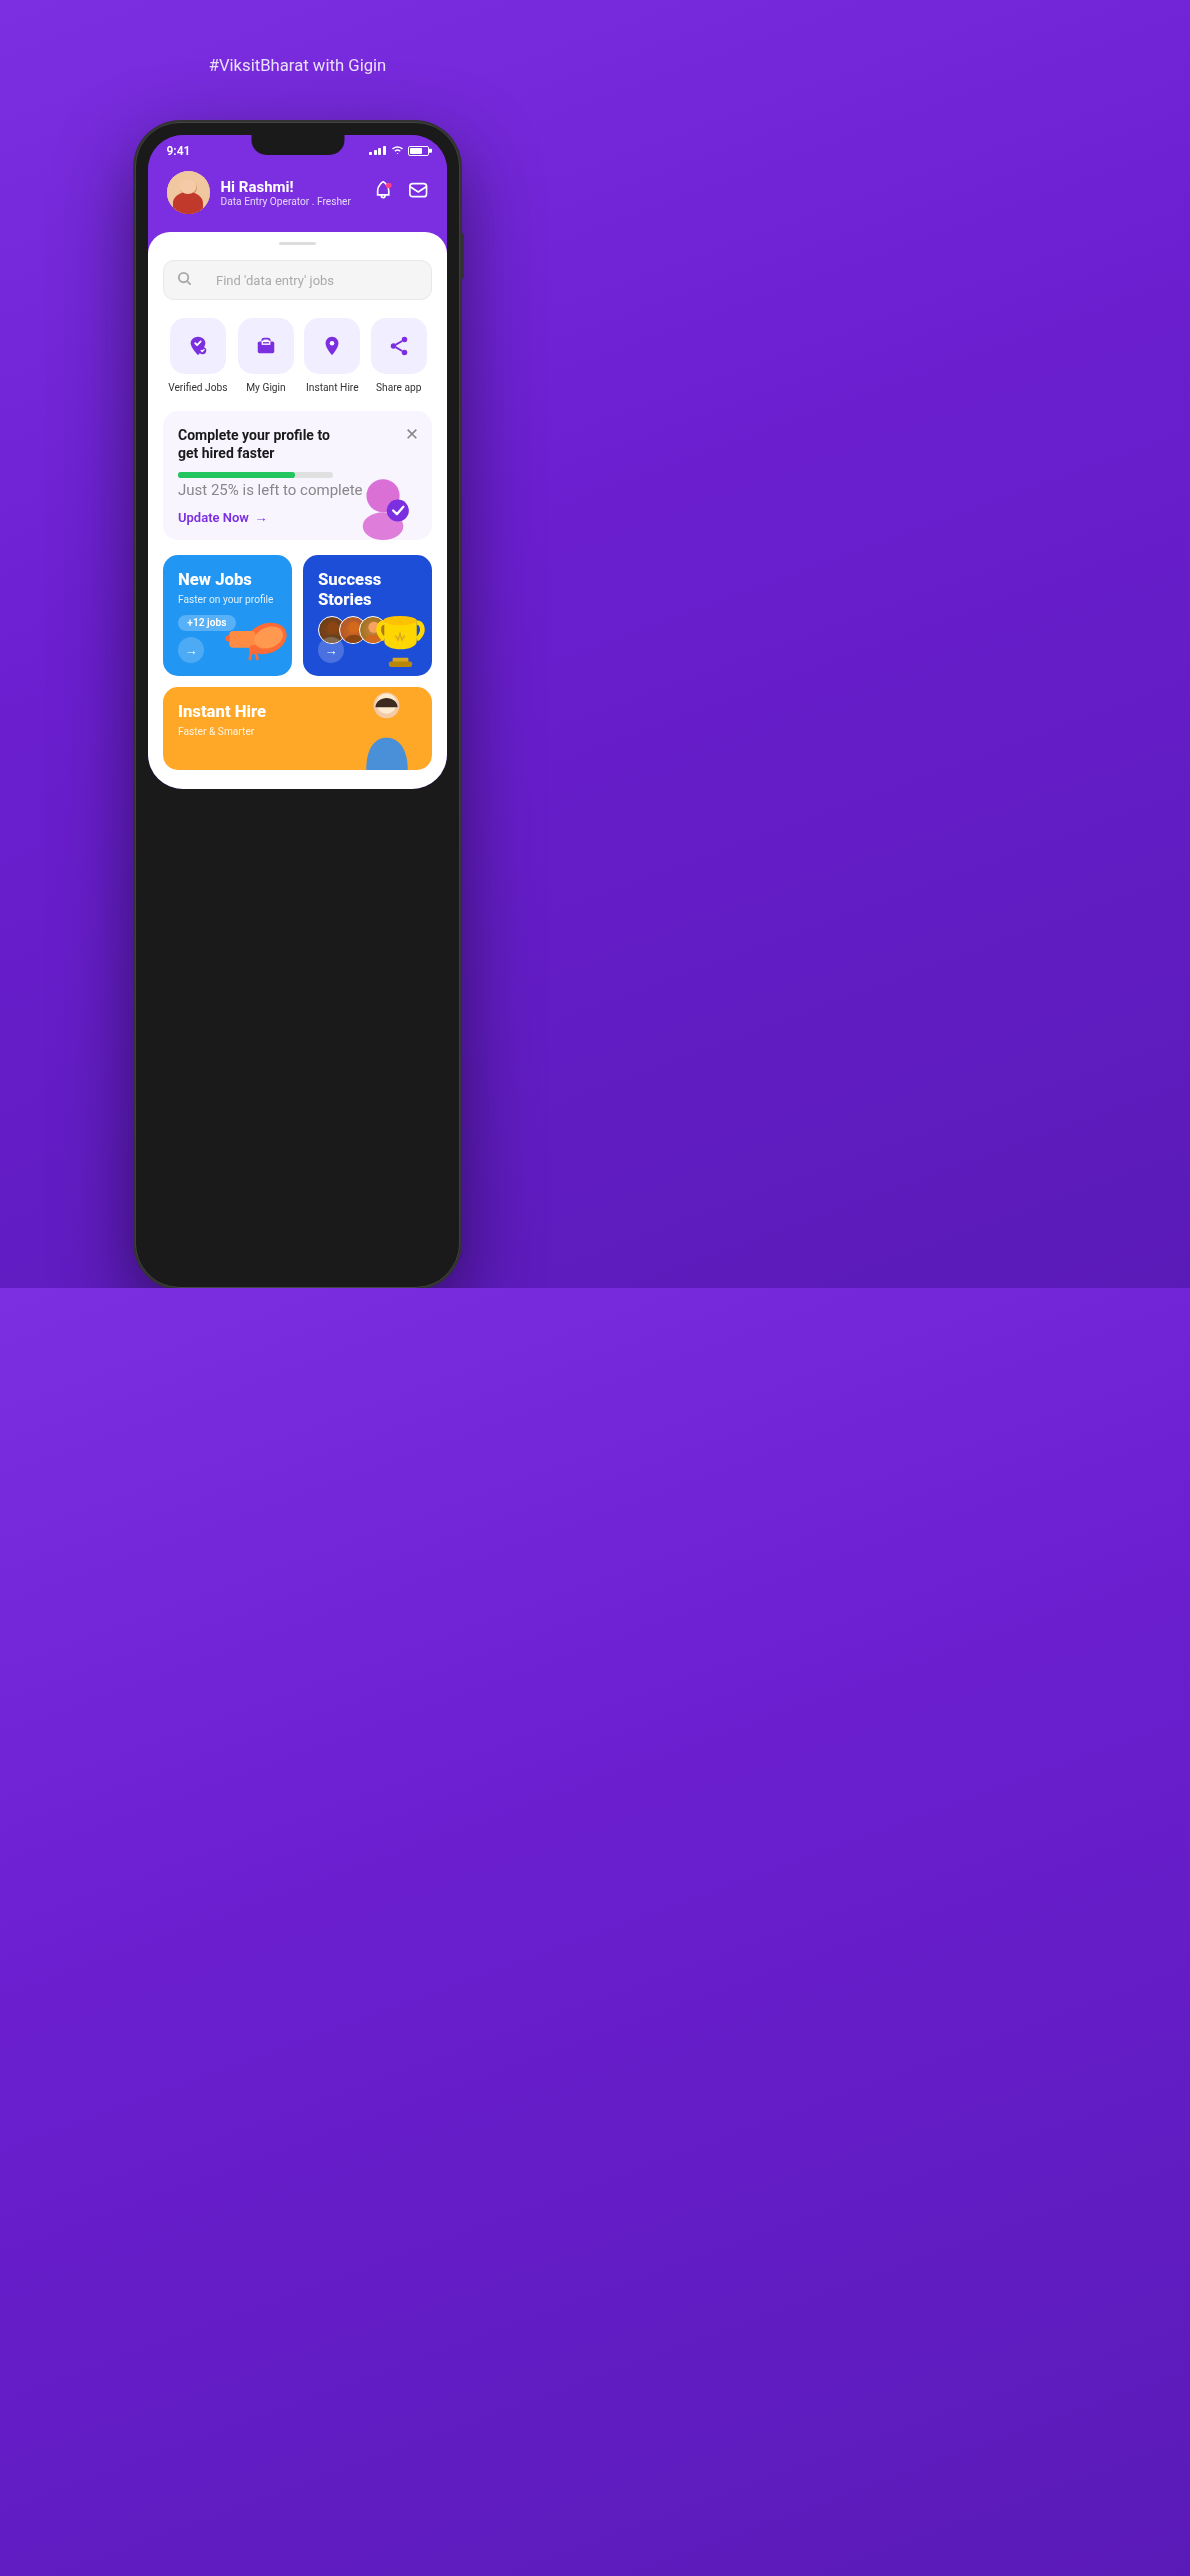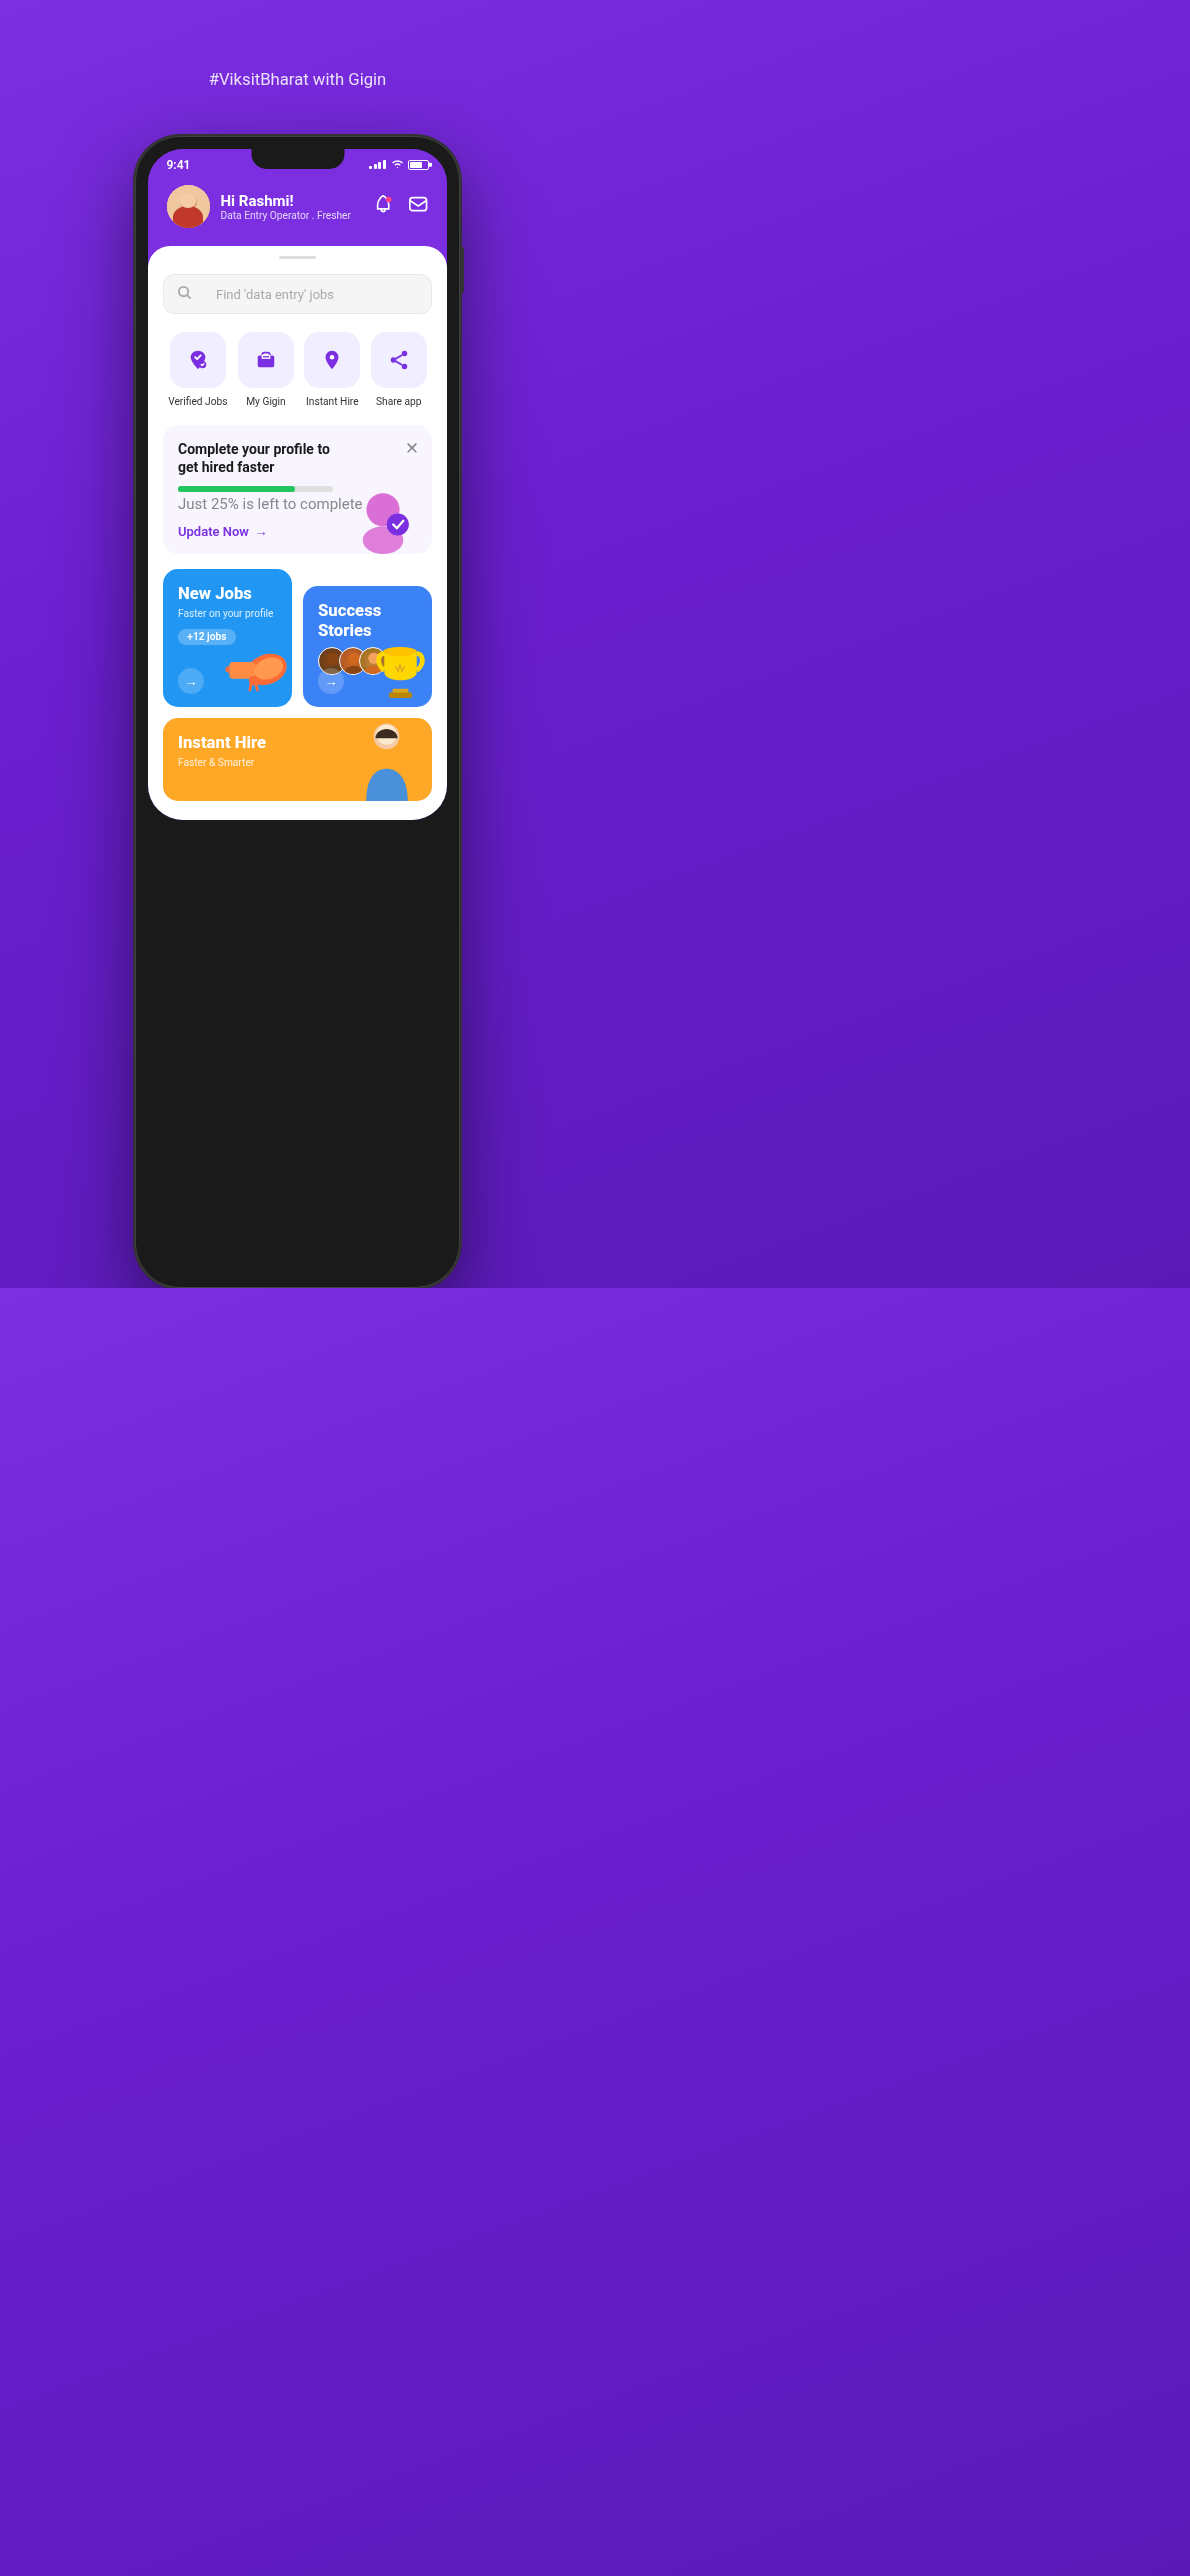--- a/index.html
+++ b/index.html
@@ -28,21 +28,21 @@
       line-height: 1.2;
     }
 
     .hero-title .highlight {
       color: #FFD600;
     }
 
     .hero-subtitle {
       font-size: 16.7px;
       color: rgba(255,255,255,0.85);
-      margin-top: 24px;
+      margin-top: 10px;
       font-weight: 400;
     }
 
     .phone-wrapper {
       position: relative;
       width: 343px;
       margin-top: 18.5px;
       flex: 1;
       display: flex;
       justify-content: center;
@@ -380,22 +380,21 @@
       position: relative;
       overflow: hidden;
       cursor: pointer;
     }
 
     .card-new-jobs {
       background: #2196F3;
     }
 
     .card-success {
-      background: #3b82f6;
-      margin-top: 17px;
+      background: #1d4ed8;
     }
 
     .card-instant {
       background: #FFA726;
       grid-column: 1 / -1;
     }
 
     .card-title {
       color: white;
       font-size: 16.7px;

